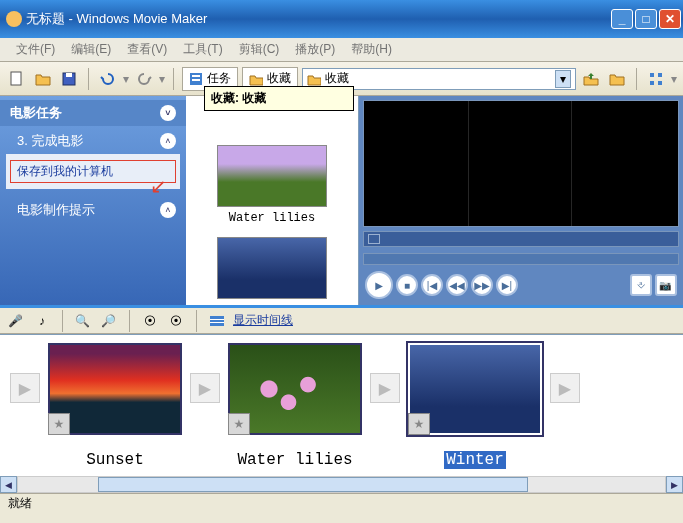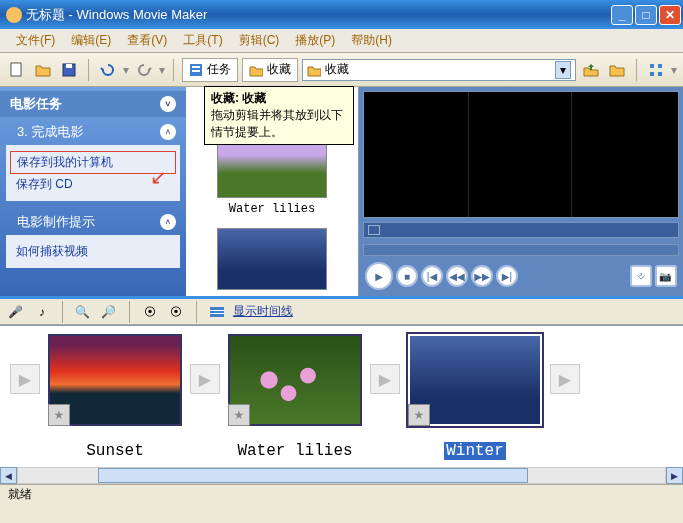--- a/index.html
+++ b/index.html
@@ -1,28 +1,28 @@
 <!DOCTYPE html>
 <html><head>
 <meta charset="utf-8">
 <style>
 * { box-sizing: border-box; margin: 0; padding: 0; font-family: "Microsoft YaHei", Tahoma, sans-serif; }
 body { width: 683px; height: 523px; background: #ece9d8; font-size: 12px; overflow: hidden; }
 
 
-.titlebar { height: 29px; background: linear-gradient(to bottom, #3a8fe2, #1f5fb0 50%, #3a8fe2); display: flex; align-items: center; padding: 0 2px; color: #fff; }
+.titlebar { height: 38px; background: linear-gradient(to bottom, #3a8fe2, #1f5fb0 50%, #3a8fe2); display: flex; align-items: center; padding: 0 2px; color: #fff; }
 .titlebar .icon { width: 16px; height: 16px; margin: 0 4px; background: #f8c060; border-radius: 50%; }
 .titlebar .title { flex: 1; font-size: 13px; }
 .winbtn { width: 22px; height: 20px; margin-left: 2px; border: 1px solid #fff; border-radius: 3px; display: flex; align-items: center; justify-content: center; font-size: 12px; font-weight: bold; }
 .winbtn.min, .winbtn.max { background: #4a8fd8; }
 .winbtn.close { background: #e05030; }
 
 
 .menubar { height: 24px; background: #eceae0; border-bottom: 1px solid #aca899; display: flex; align-items: center; padding: 0 8px; }
-.menuitem { padding: 2px 8px; color: #a16207; }
+.menuitem { padding: 2px 8px; color: #737373; }
 
 
 .toolbar { height: 34px; background: linear-gradient(#f6f3e8, #e7e2cc); border-bottom: 1px solid #aca899; display: flex; align-items: center; padding: 0 6px; gap: 4px; }
 .tbtn { width: 22px; height: 22px; display: flex; align-items: center; justify-content: center; border: 1px solid transparent; }
 .sep { width: 1px; height: 22px; background: #aca899; margin: 0 4px; }
 .tbtn svg { width: 16px; height: 16px; }
 .btngroup { display: flex; align-items: center; height: 24px; border: 1px solid #aca899; background: #fff; padding: 0 6px; gap: 4px; }
 .combo { flex: 1; height: 22px; border: 1px solid #7f9db9; background: #fff; display: flex; align-items: center; padding: 0 4px; }
 .combo .arrow { margin-left: auto; width: 16px; height: 18px; background: #cde0f5; border: 1px solid #7f9db9; display: flex; align-items: center; justify-content: center; }
 
@@ -185,43 +185,38 @@
     <div class="taskpane-header">
       <span>电影任务</span>
       <span class="ctrl">˅</span>
     </div>
     <div class="taskgroup-title">
       <span>3. 完成电影</span>
       <span class="ctrl">˄</span>
     </div>
     <div class="tasklist">
       <a class="tasklink hi">保存到我的计算机</a>
-      <a class="tasklink">保存到 CD</a>
     </div>
     <div class="taskgroup-title">
       <span>电影制作提示</span>
       <span class="ctrl">˄</span>
-    </div>
-    <div class="tasklist">
-      <a class="tasklink">如何捕获视频</a>
     </div>
     <div class="arrow-annot">↙</div>
   </div>
 
   <div class="collection">
     <div class="coll-body">
       <div style="height:44px"></div>
       <div class="thumb lilies"></div>
       <div class="thumblabel">Water lilies</div>
       <div class="thumb winter"></div>
     </div>
   </div>
   <div class="coll-tooltip">
     <b>收藏: 收藏</b><br>
-    <span>拖动剪辑并将其放到以下情节提要上。</span>
   </div>
 
   <div class="preview">
     <div class="preview-screen"></div>
     <div class="preview-ctrl">
       <div class="sm"></div>
     </div>
     <div class="preview-seek"></div>
     <div class="preview-buttons">
       <div class="pbtn lg">▶</div>

